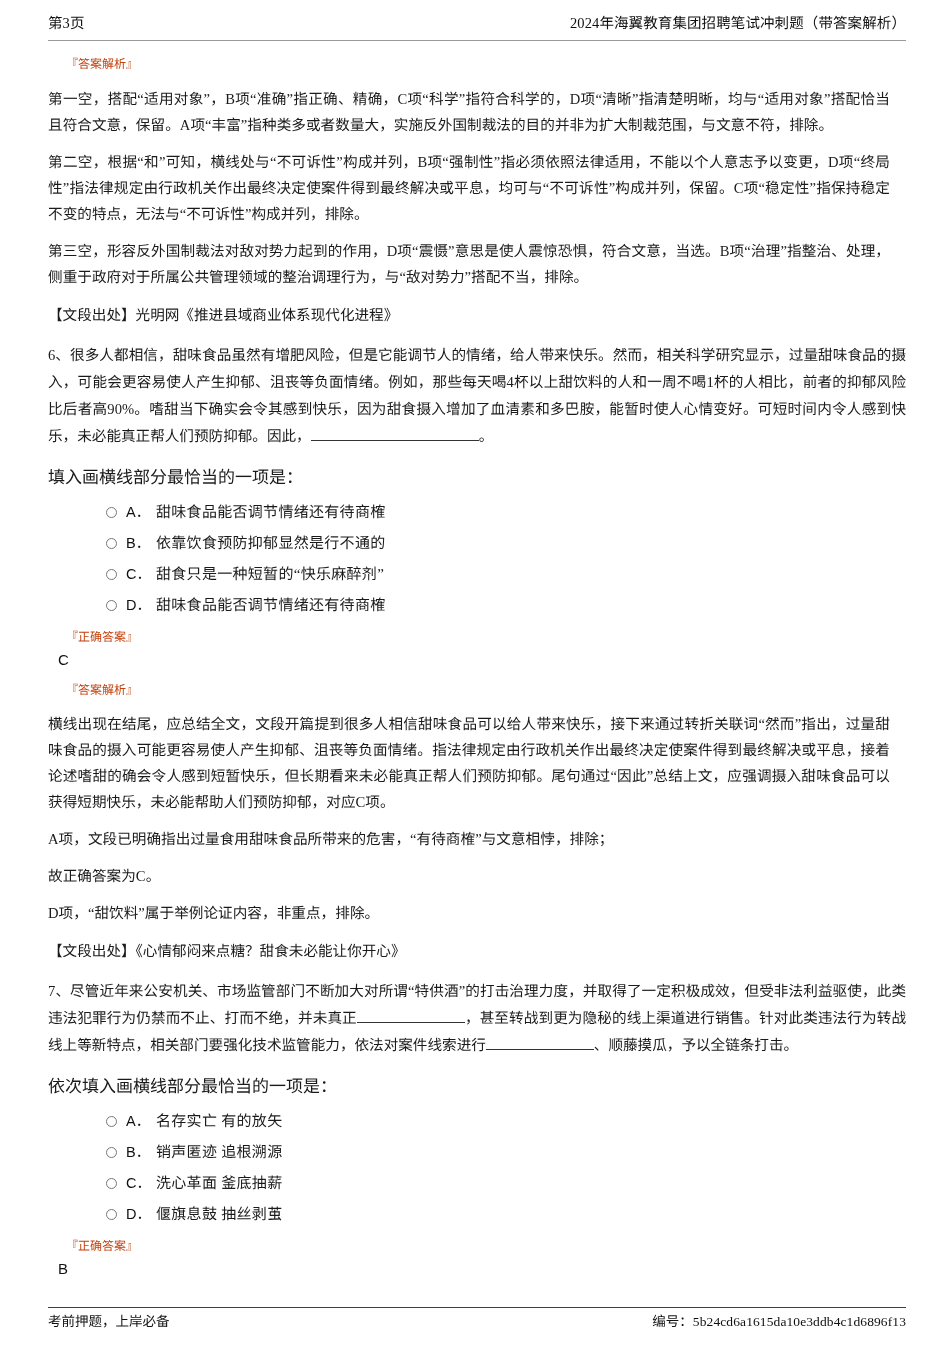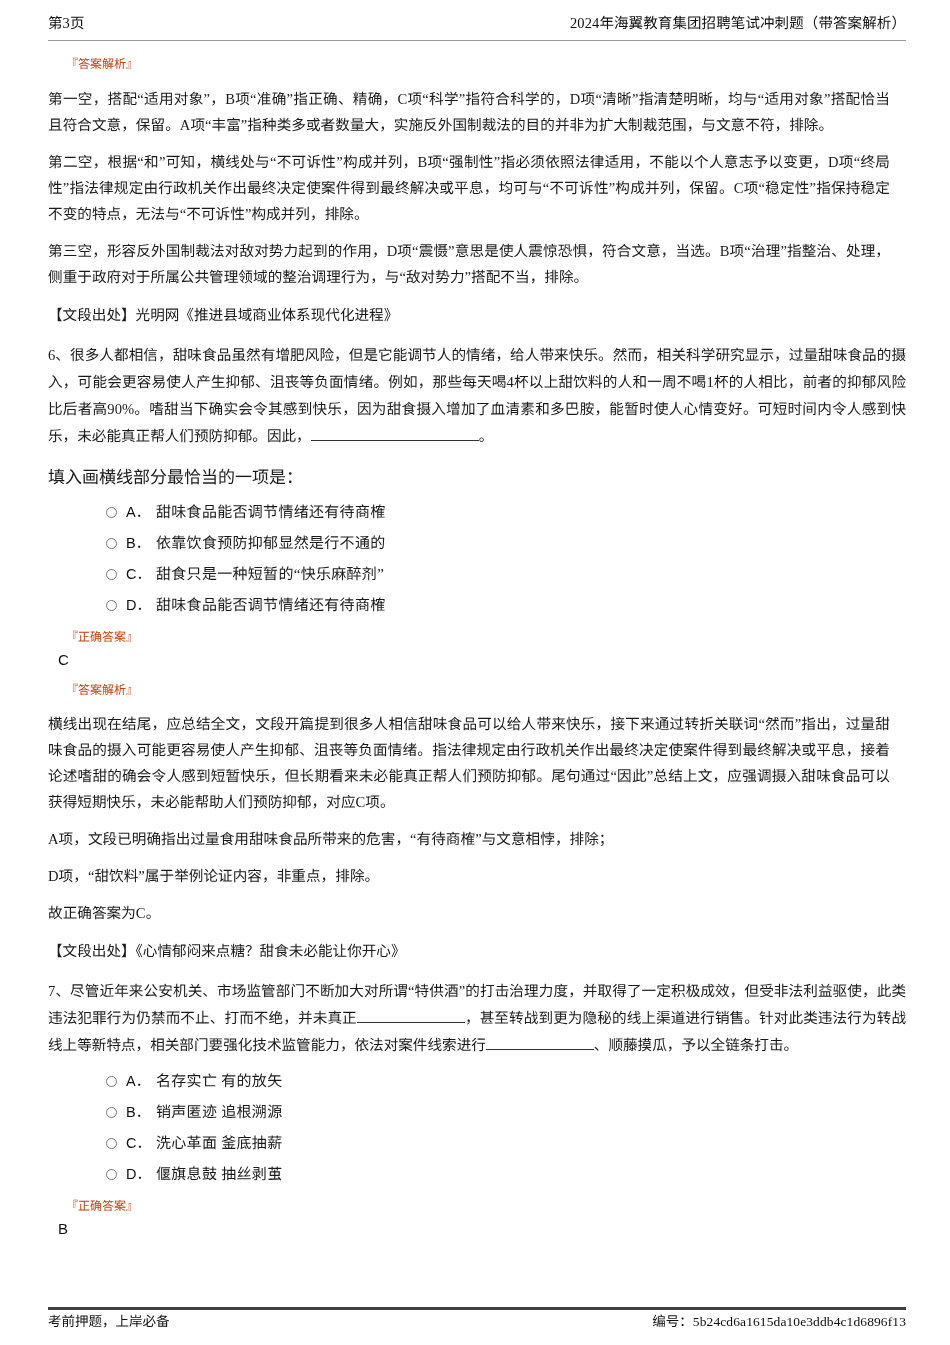--- a/index.html
+++ b/index.html
@@ -41,21 +41,21 @@
   .page-header .hdr-left { white-space: nowrap; }
   .page-header .hdr-right { white-space: nowrap; }
 
   
   .page-footer {
     position: absolute;
     bottom: 14px;
     left: 48px;
     right: 44px;
     height: 24px;
-    border-top: 3px solid #404040;
+    border-top: 1px solid #404040;
     display: flex;
     align-items: flex-end;
     justify-content: space-between;
     font-size: 13.5px;
     line-height: 18px;
     color: #111;
     padding-top: 6px;
     box-sizing: border-box;
   }
   .page-footer .ftr-left { white-space: nowrap; }
@@ -212,28 +212,29 @@
           <span class="opt-text">甜味食品能否调节情绪还有待商榷</span>
         </li>
       </ul>
 
       <div class="label-line">『正确答案』</div>
       <div class="answer-letter">C</div>
       <div class="label-line">『答案解析』</div>
 
       <p class="para tight">横线出现在结尾，应总结全文，文段开篇提到很多人相信甜味食品可以给人带来快乐，接下来通过转折关联词“然而”指出，过量甜味食品的摄入可能更容易使人产生抑郁、沮丧等负面情绪。指法律规定由行政机关作出最终决定使案件得到最终解决或平息，接着论述嗜甜的确会令人感到短暂快乐，但长期看来未必能真正帮人们预防抑郁。尾句通过“因此”总结上文，应强调摄入甜味食品可以获得短期快乐，未必能帮助人们预防抑郁，对应C项。</p>
       <p class="para">A项，文段已明确指出过量食用甜味食品所带来的危害，“有待商榷”与文意相悖，排除；</p>
+      <p class="para">故正确答案为C。</p>
       <p class="para">D项，“甜饮料”属于举例论证内容，非重点，排除。</p>
-      <p class="para">故正确答案为C。</p>
       <p class="source-line"><span>【文段出处】</span><span>《心情郁闷来点糖？甜食未必能让你开心》</span></p>
     </div>
 
     <div class="block">
       <p class="stem"><span>7、尽管近年来公安机关、市场监管部门不断加大对所谓“特供酒”的打击治理力度，并取得了一定积极成效，但受非法利益驱使，此类违法犯罪行为仍禁而不止、打而不绝，并未真正</span><span class="blank w-mid"></span><span>，甚至转战到更为隐秘的线上渠道进行销售。针对此类违法行为转战线上等新特点，相关部门要强化技术监管能力，依法对案件线索进行</span><span class="blank w-mid"></span><span>、顺藤摸瓜，予以全链条打击。</span></p>
 
+      <p class="prompt">依次填入画横线部分最恰当的一项是：</p>
 
       <ul class="options">
         <li class="option">
           <span class="radio"></span>
           <span class="opt-letter">A．</span>
           <span class="opt-text">名存实亡 有的放矢</span>
         </li>
         <li class="option">
           <span class="radio"></span>
           <span class="opt-letter">B．</span>

